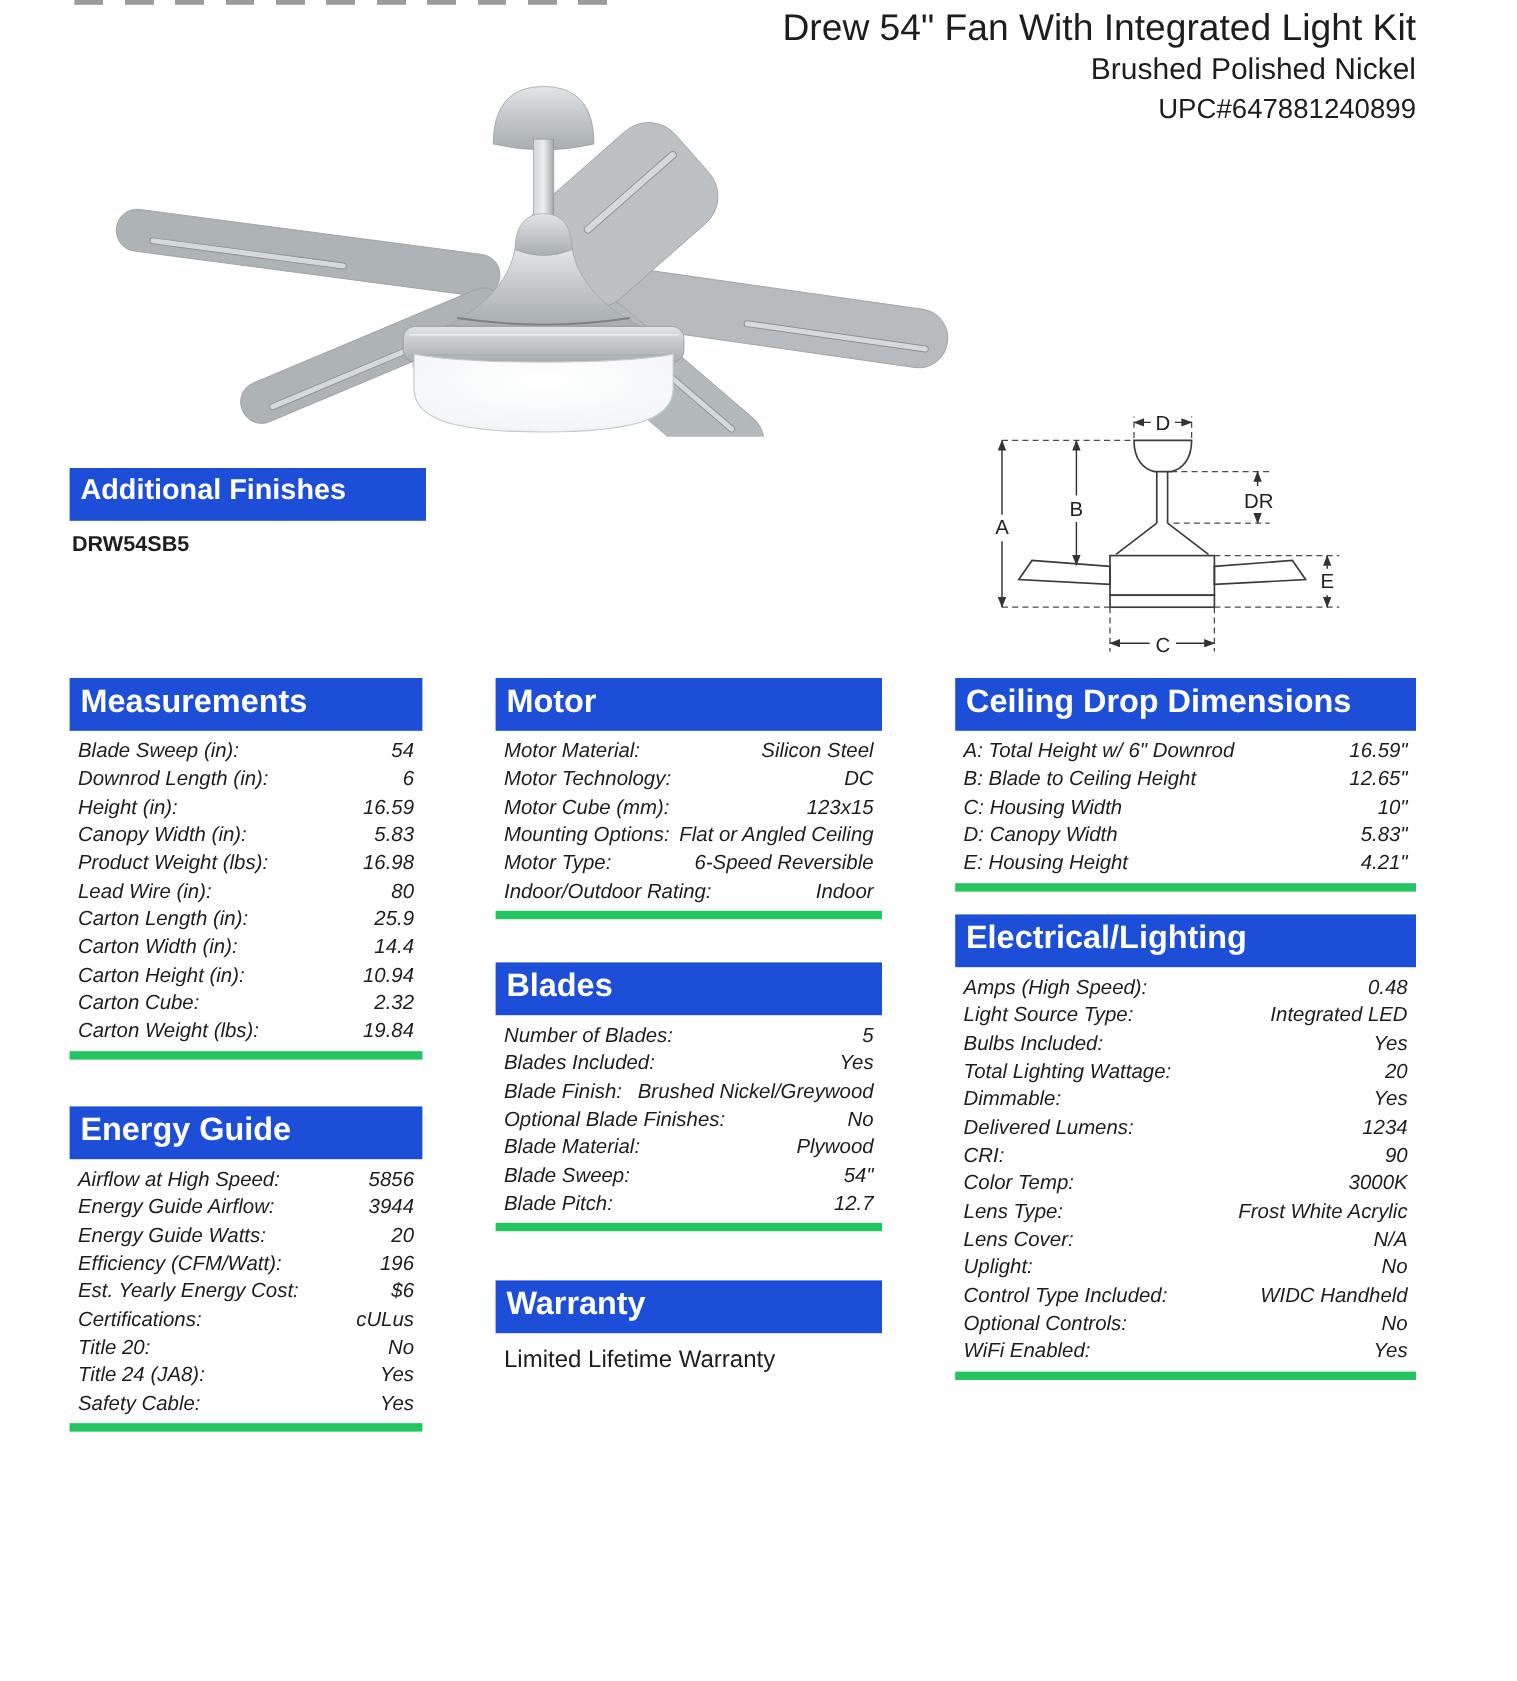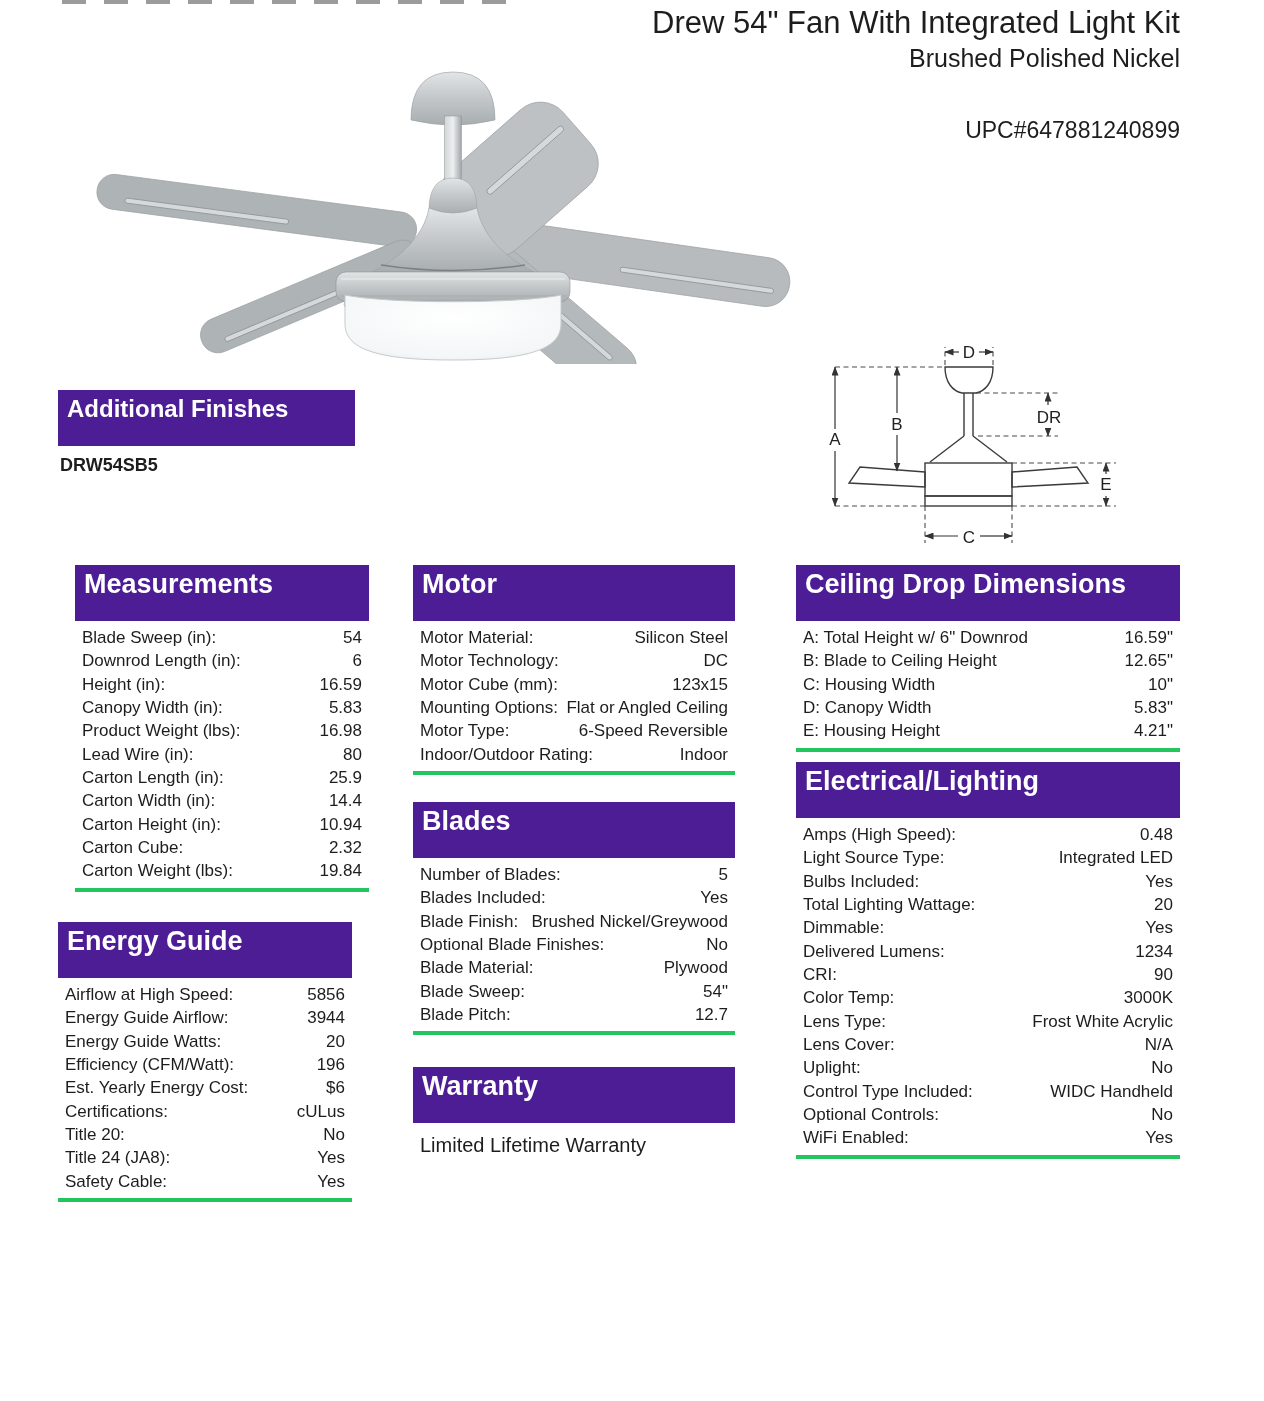--- a/index.html
+++ b/index.html
@@ -9,45 +9,45 @@
   }
   
   .cutoff{
     position:absolute;left:62px;top:0;width:446px;height:4px;
     background:repeating-linear-gradient(90deg,#7a7a7a 0 24px,transparent 24px 42px);
     opacity:.75;
   }
   .title-block{position:absolute;top:4px;right:84px;text-align:right;white-space:nowrap;}
   .t1{font-size:31px;line-height:38px;}
   .t2{font-size:25px;line-height:33px;}
-  .t3{font-size:23px;line-height:31px;margin-top:40px;}
+  .t3{font-size:23px;line-height:31px;}
 
   .figure{position:absolute;}
   #fan-photo{left:78px;top:52px;}
   #drop-diagram{left:818px;top:333px;}
 
   .bar{
-    background:#4c1d95;color:#ffffff;font-weight:bold;
-    height:56px;line-height:38px;padding:0 9px;font-size:27px;
+    background:#1d4ed8;color:#ffffff;font-weight:bold;
+    height:44px;line-height:38px;padding:0 9px;font-size:27px;
     white-space:nowrap;overflow:hidden;
   }
   .af{position:absolute;left:58px;top:390px;width:297px;}
   .af .bar{font-size:24px;}
   .af-model{font-weight:bold;font-size:18px;margin-top:9px;padding-left:2px;}
 
   .spec{position:absolute;}
-  #sec-measurements{left:75px;top:565px;width:294px;}
+  #sec-measurements{left:58px;top:565px;width:294px;}
   #sec-energy{left:58px;top:922px;width:294px;}
   #sec-motor{left:413px;top:565px;width:322px;}
   #sec-blades{left:413px;top:802px;width:322px;}
   #sec-warranty{left:413px;top:1067px;width:322px;}
   #sec-ceiling{left:796px;top:565px;width:384px;}
   #sec-electrical{left:796px;top:762px;width:384px;}
 
-  .rows{padding:5px 0 5px;border-bottom:4px solid #22c55e;}
+  .rows{padding:5px 0 5px;border-bottom:7px solid #22c55e;font-style:italic;}
   .row{
     display:flex;justify-content:space-between;align-items:baseline;
     padding:0 7px;font-size:17px;line-height:23.35px;gap:4px;
   }
   .lbl{white-space:nowrap;}
   .val{white-space:nowrap;text-align:right;flex-shrink:0;}
   .note{font-size:20px;padding:11px 7px 0;}
 </style>
 </head>
 <body>

